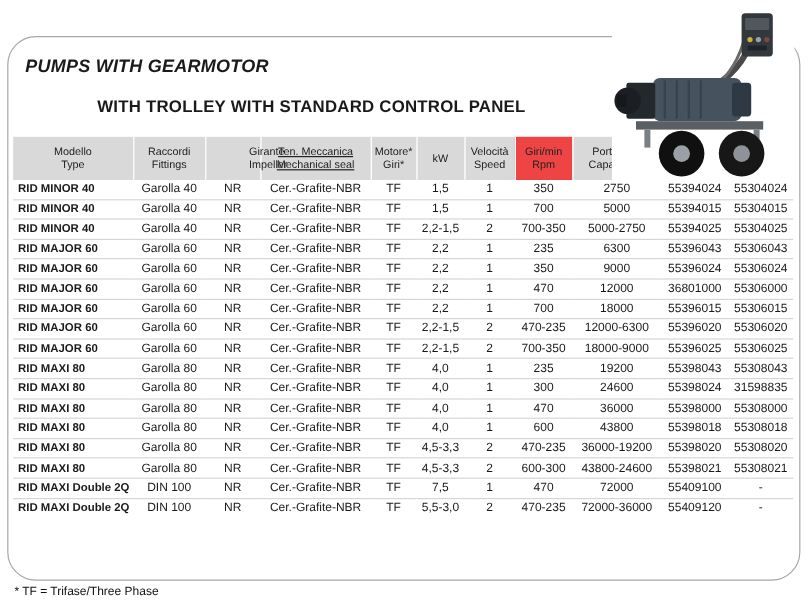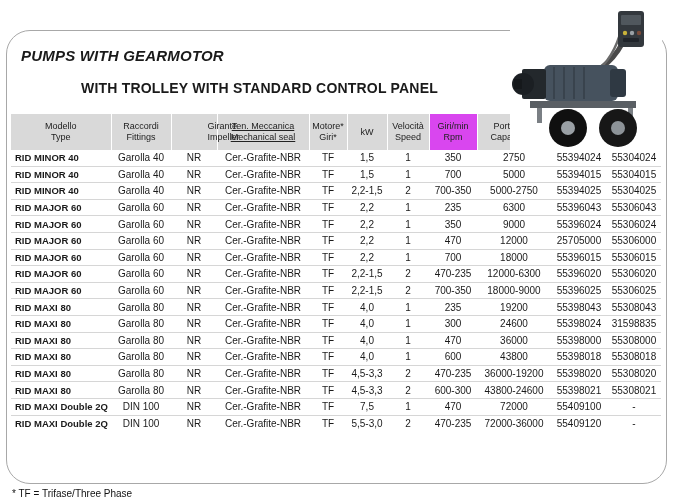--- a/index.html
+++ b/index.html
@@ -111,21 +111,21 @@
             <div class="l1">Motore*</div>
             <div class="l2">Giri*</div>
           </th>
           <th style="background: rgb(217, 217, 217);">
             <div class="l1">kW</div>
           </th>
           <th style="background: rgb(217, 217, 217);">
             <div class="l1">Velocità</div>
             <div class="l2">Speed</div>
           </th>
-          <th style="background: #d946ef;">
+          <th style="background: #ef4444;">
             <div class="l1">Giri/min</div>
             <div class="l2">Rpm</div>
           </th>
           <th style="background: rgb(217, 217, 217);">
             <div class="l1">Portata l/h</div>
             <div class="l2">Capacity l/h</div>
           </th>
           <th class="dark" style="background: rgb(88, 89, 91);">
             <div class="l1">STANDARD</div>
             <div class="l2">Codice/Code</div>
@@ -205,21 +205,21 @@
         <tr>
           <td class="model">RID MAJOR 60</td>
           <td>Garolla 60</td>
           <td>NR</td>
           <td>Cer.-Grafite-NBR</td>
           <td>TF</td>
           <td>2,2</td>
           <td>1</td>
           <td>470</td>
           <td>12000</td>
-          <td>25705000</td>
+          <td>36801000</td>
           <td>55306000</td>
         </tr>
         <tr>
           <td class="model">RID MAJOR 60</td>
           <td>Garolla 60</td>
           <td>NR</td>
           <td>Cer.-Grafite-NBR</td>
           <td>TF</td>
           <td>2,2</td>
           <td>1</td>

